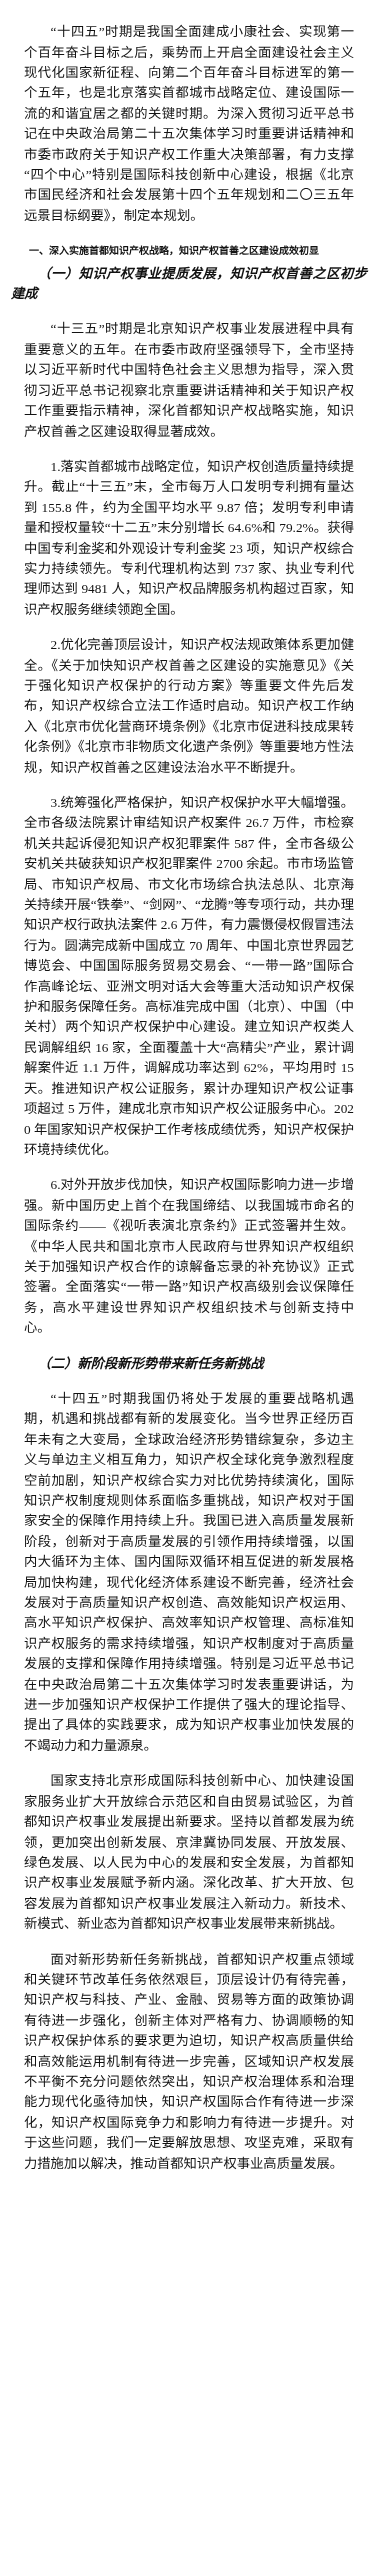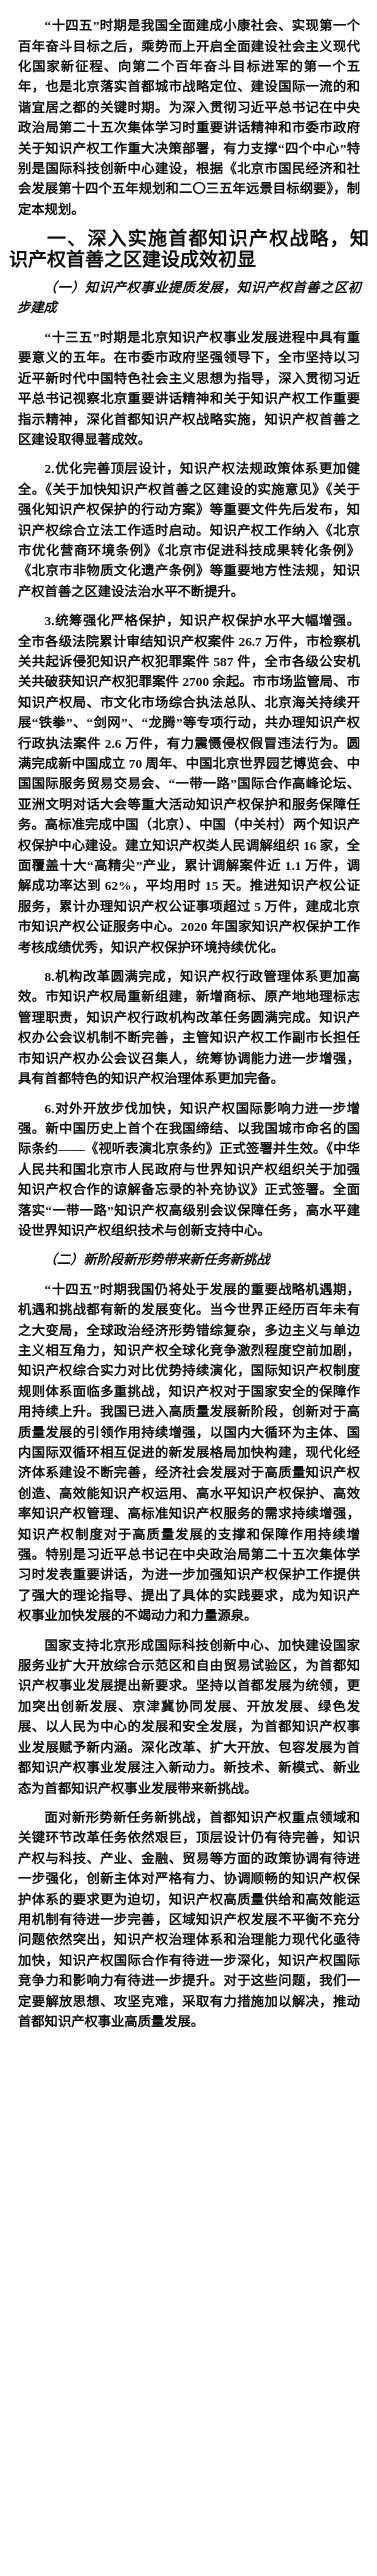--- a/index.html
+++ b/index.html
@@ -14,54 +14,53 @@
     background: #ffffff;
     padding: 7.2px 9px 12px 9px;
     font-family: "Liberation Serif", "DejaVu Serif", serif;
     font-size: 13.3px;
     line-height: 20.4px;
     color: #121212;
     text-align: justify;
     overflow: hidden;
   }
   .para {
-    margin: 9px;
+    margin: 15px;
     text-indent: 2em;
     word-break: break-all;
-    font-weight: bold;
   }
   
   .heading-1 {
     margin: 0;
     text-indent: 2em;
     font-weight: bold;
     font-family: "Liberation Sans", "DejaVu Sans", sans-serif;
-    font-size: 19px;
+    font-size: 10px;
     word-break: break-all;
   }
   
   .heading-2 {
-    margin: 8px;
+    margin: 2px;
     text-indent: 2em;
     font-weight: bold;
     font-style: italic;
     font-size: 13.3px;
     word-break: break-all;
   }
 </style>
 </head>
 <body>
 
 <div class="page">
   <p class="para">“十四五”时期是我国全面建成小康社会、实现第一个百年奋斗目标之后，乘势而上开启全面建设社会主义现代化国家新征程、向第二个百年奋斗目标进军的第一个五年，也是北京落实首都城市战略定位、建设国际一流的和谐宜居之都的关键时期。为深入贯彻习近平总书记在中央政治局第二十五次集体学习时重要讲话精神和市委市政府关于知识产权工作重大决策部署，有力支撑“四个中心”特别是国际科技创新中心建设，根据《北京市国民经济和社会发展第十四个五年规划和二〇三五年远景目标纲要》，制定本规划。</p>
   <p class="heading-1">一、深入实施首都知识产权战略，知识产权首善之区建设成效初显</p>
   <p class="heading-2">（一）知识产权事业提质发展，知识产权首善之区初步建成</p>
   <p class="para">“十三五”时期是北京知识产权事业发展进程中具有重要意义的五年。在市委市政府坚强领导下，全市坚持以习近平新时代中国特色社会主义思想为指导，深入贯彻习近平总书记视察北京重要讲话精神和关于知识产权工作重要指示精神，深化首都知识产权战略实施，知识产权首善之区建设取得显著成效。</p>
+  <p class="para">1.落实首都城市战略定位，知识产权创造质量持续提升。截止“十三五”末，全市每万人口发明专利拥有量达到 155.8 件，约为全国平均水平 9.87 倍；发明专利申请量和授权量较“十二五”末分别增长 64.6%和 79.2%。获得中国专利金奖和外观设计专利金奖 23 项，知识产权综合实力持续领先。专利代理机构达到 737 家、执业专利代理师达到 9481 人，知识产权品牌服务机构超过百家，知识产权服务继续领跑全国。</p>
   <p class="para">2.优化完善顶层设计，知识产权法规政策体系更加健全。《关于加快知识产权首善之区建设的实施意见》《关于强化知识产权保护的行动方案》等重要文件先后发布，知识产权综合立法工作适时启动。知识产权工作纳入《北京市优化营商环境条例》《北京市促进科技成果转化条例》《北京市非物质文化遗产条例》等重要地方性法规，知识产权首善之区建设法治水平不断提升。</p>
   <p class="para">3.统筹强化严格保护，知识产权保护水平大幅增强。全市各级法院累计审结知识产权案件 26.7 万件，市检察机关共起诉侵犯知识产权犯罪案件 587 件，全市各级公安机关共破获知识产权犯罪案件 2700 余起。市市场监管局、市知识产权局、市文化市场综合执法总队、北京海关持续开展“铁拳”、“剑网”、“龙腾”等专项行动，共办理知识产权行政执法案件 2.6 万件，有力震慑侵权假冒违法行为。圆满完成新中国成立 70 周年、中国北京世界园艺博览会、中国国际服务贸易交易会、“一带一路”国际合作高峰论坛、亚洲文明对话大会等重大活动知识产权保护和服务保障任务。高标准完成中国（北京）、中国（中关村）两个知识产权保护中心建设。建立知识产权类人民调解组织 16 家，全面覆盖十大“高精尖”产业，累计调解案件近 1.1 万件，调解成功率达到 62%，平均用时 15 天。推进知识产权公证服务，累计办理知识产权公证事项超过 5 万件，建成北京市知识产权公证服务中心。2020 年国家知识产权保护工作考核成绩优秀，知识产权保护环境持续优化。</p>
-  <p class="para">8.机构改革圆满完成，知识产权行政管理体系更加高效。市知识产权局重新组建，新增商标、原产地地理标志管理职责，知识产权行政机构改革任务圆满完成。知识产权办公会议机制不断完善，主管知识产权工作副市长担任市知识产权办公会议召集人，统筹协调能力进一步增强，具有首都特色的知识产权治理体系更加完备。</p>
   <p class="para">6.对外开放步伐加快，知识产权国际影响力进一步增强。新中国历史上首个在我国缔结、以我国城市命名的国际条约——《视听表演北京条约》正式签署并生效。《中华人民共和国北京市人民政府与世界知识产权组织关于加强知识产权合作的谅解备忘录的补充协议》正式签署。全面落实“一带一路”知识产权高级别会议保障任务，高水平建设世界知识产权组织技术与创新支持中心。</p>
   <p class="heading-2">（二）新阶段新形势带来新任务新挑战</p>
   <p class="para">“十四五”时期我国仍将处于发展的重要战略机遇期，机遇和挑战都有新的发展变化。当今世界正经历百年未有之大变局，全球政治经济形势错综复杂，多边主义与单边主义相互角力，知识产权全球化竞争激烈程度空前加剧，知识产权综合实力对比优势持续演化，国际知识产权制度规则体系面临多重挑战，知识产权对于国家安全的保障作用持续上升。我国已进入高质量发展新阶段，创新对于高质量发展的引领作用持续增强，以国内大循环为主体、国内国际双循环相互促进的新发展格局加快构建，现代化经济体系建设不断完善，经济社会发展对于高质量知识产权创造、高效能知识产权运用、高水平知识产权保护、高效率知识产权管理、高标准知识产权服务的需求持续增强，知识产权制度对于高质量发展的支撑和保障作用持续增强。特别是习近平总书记在中央政治局第二十五次集体学习时发表重要讲话，为进一步加强知识产权保护工作提供了强大的理论指导、提出了具体的实践要求，成为知识产权事业加快发展的不竭动力和力量源泉。</p>
   <p class="para">国家支持北京形成国际科技创新中心、加快建设国家服务业扩大开放综合示范区和自由贸易试验区，为首都知识产权事业发展提出新要求。坚持以首都发展为统领，更加突出创新发展、京津冀协同发展、开放发展、绿色发展、以人民为中心的发展和安全发展，为首都知识产权事业发展赋予新内涵。深化改革、扩大开放、包容发展为首都知识产权事业发展注入新动力。新技术、新模式、新业态为首都知识产权事业发展带来新挑战。</p>
   <p class="para">面对新形势新任务新挑战，首都知识产权重点领域和关键环节改革任务依然艰巨，顶层设计仍有待完善，知识产权与科技、产业、金融、贸易等方面的政策协调有待进一步强化，创新主体对严格有力、协调顺畅的知识产权保护体系的要求更为迫切，知识产权高质量供给和高效能运用机制有待进一步完善，区域知识产权发展不平衡不充分问题依然突出，知识产权治理体系和治理能力现代化亟待加快，知识产权国际合作有待进一步深化，知识产权国际竞争力和影响力有待进一步提升。对于这些问题，我们一定要解放思想、攻坚克难，采取有力措施加以解决，推动首都知识产权事业高质量发展。</p>
 </div>
 
 
 </body></html>

